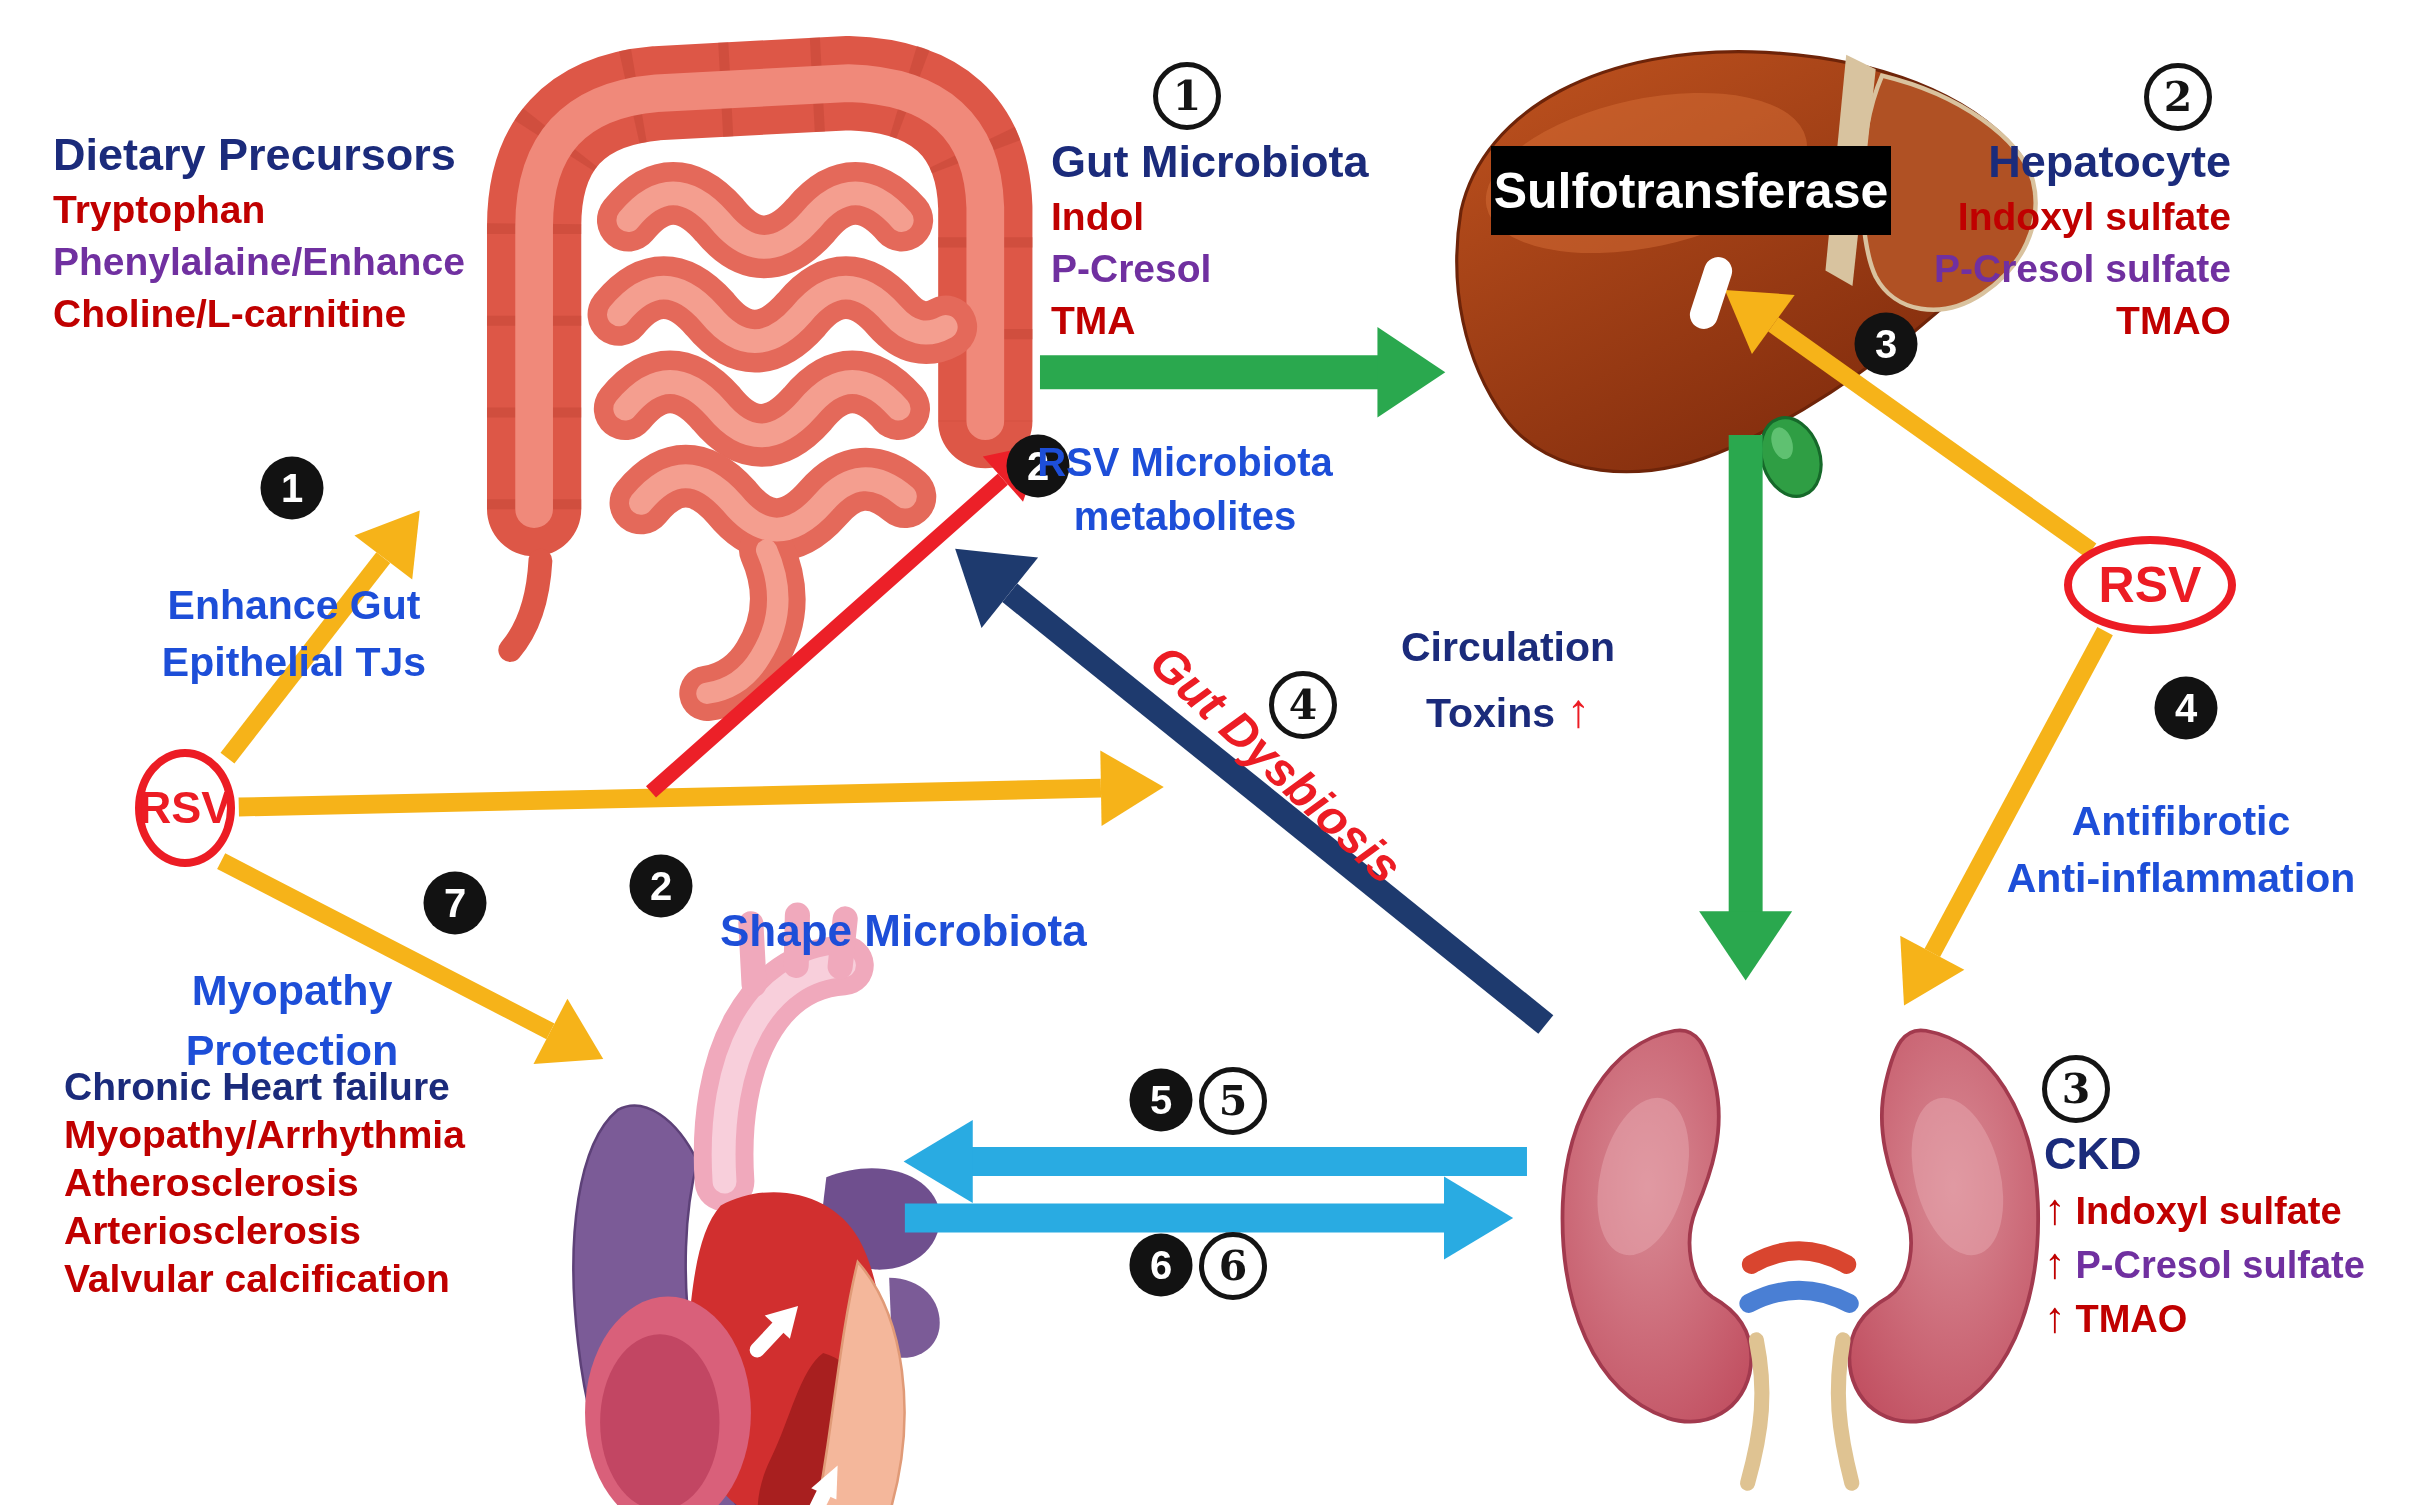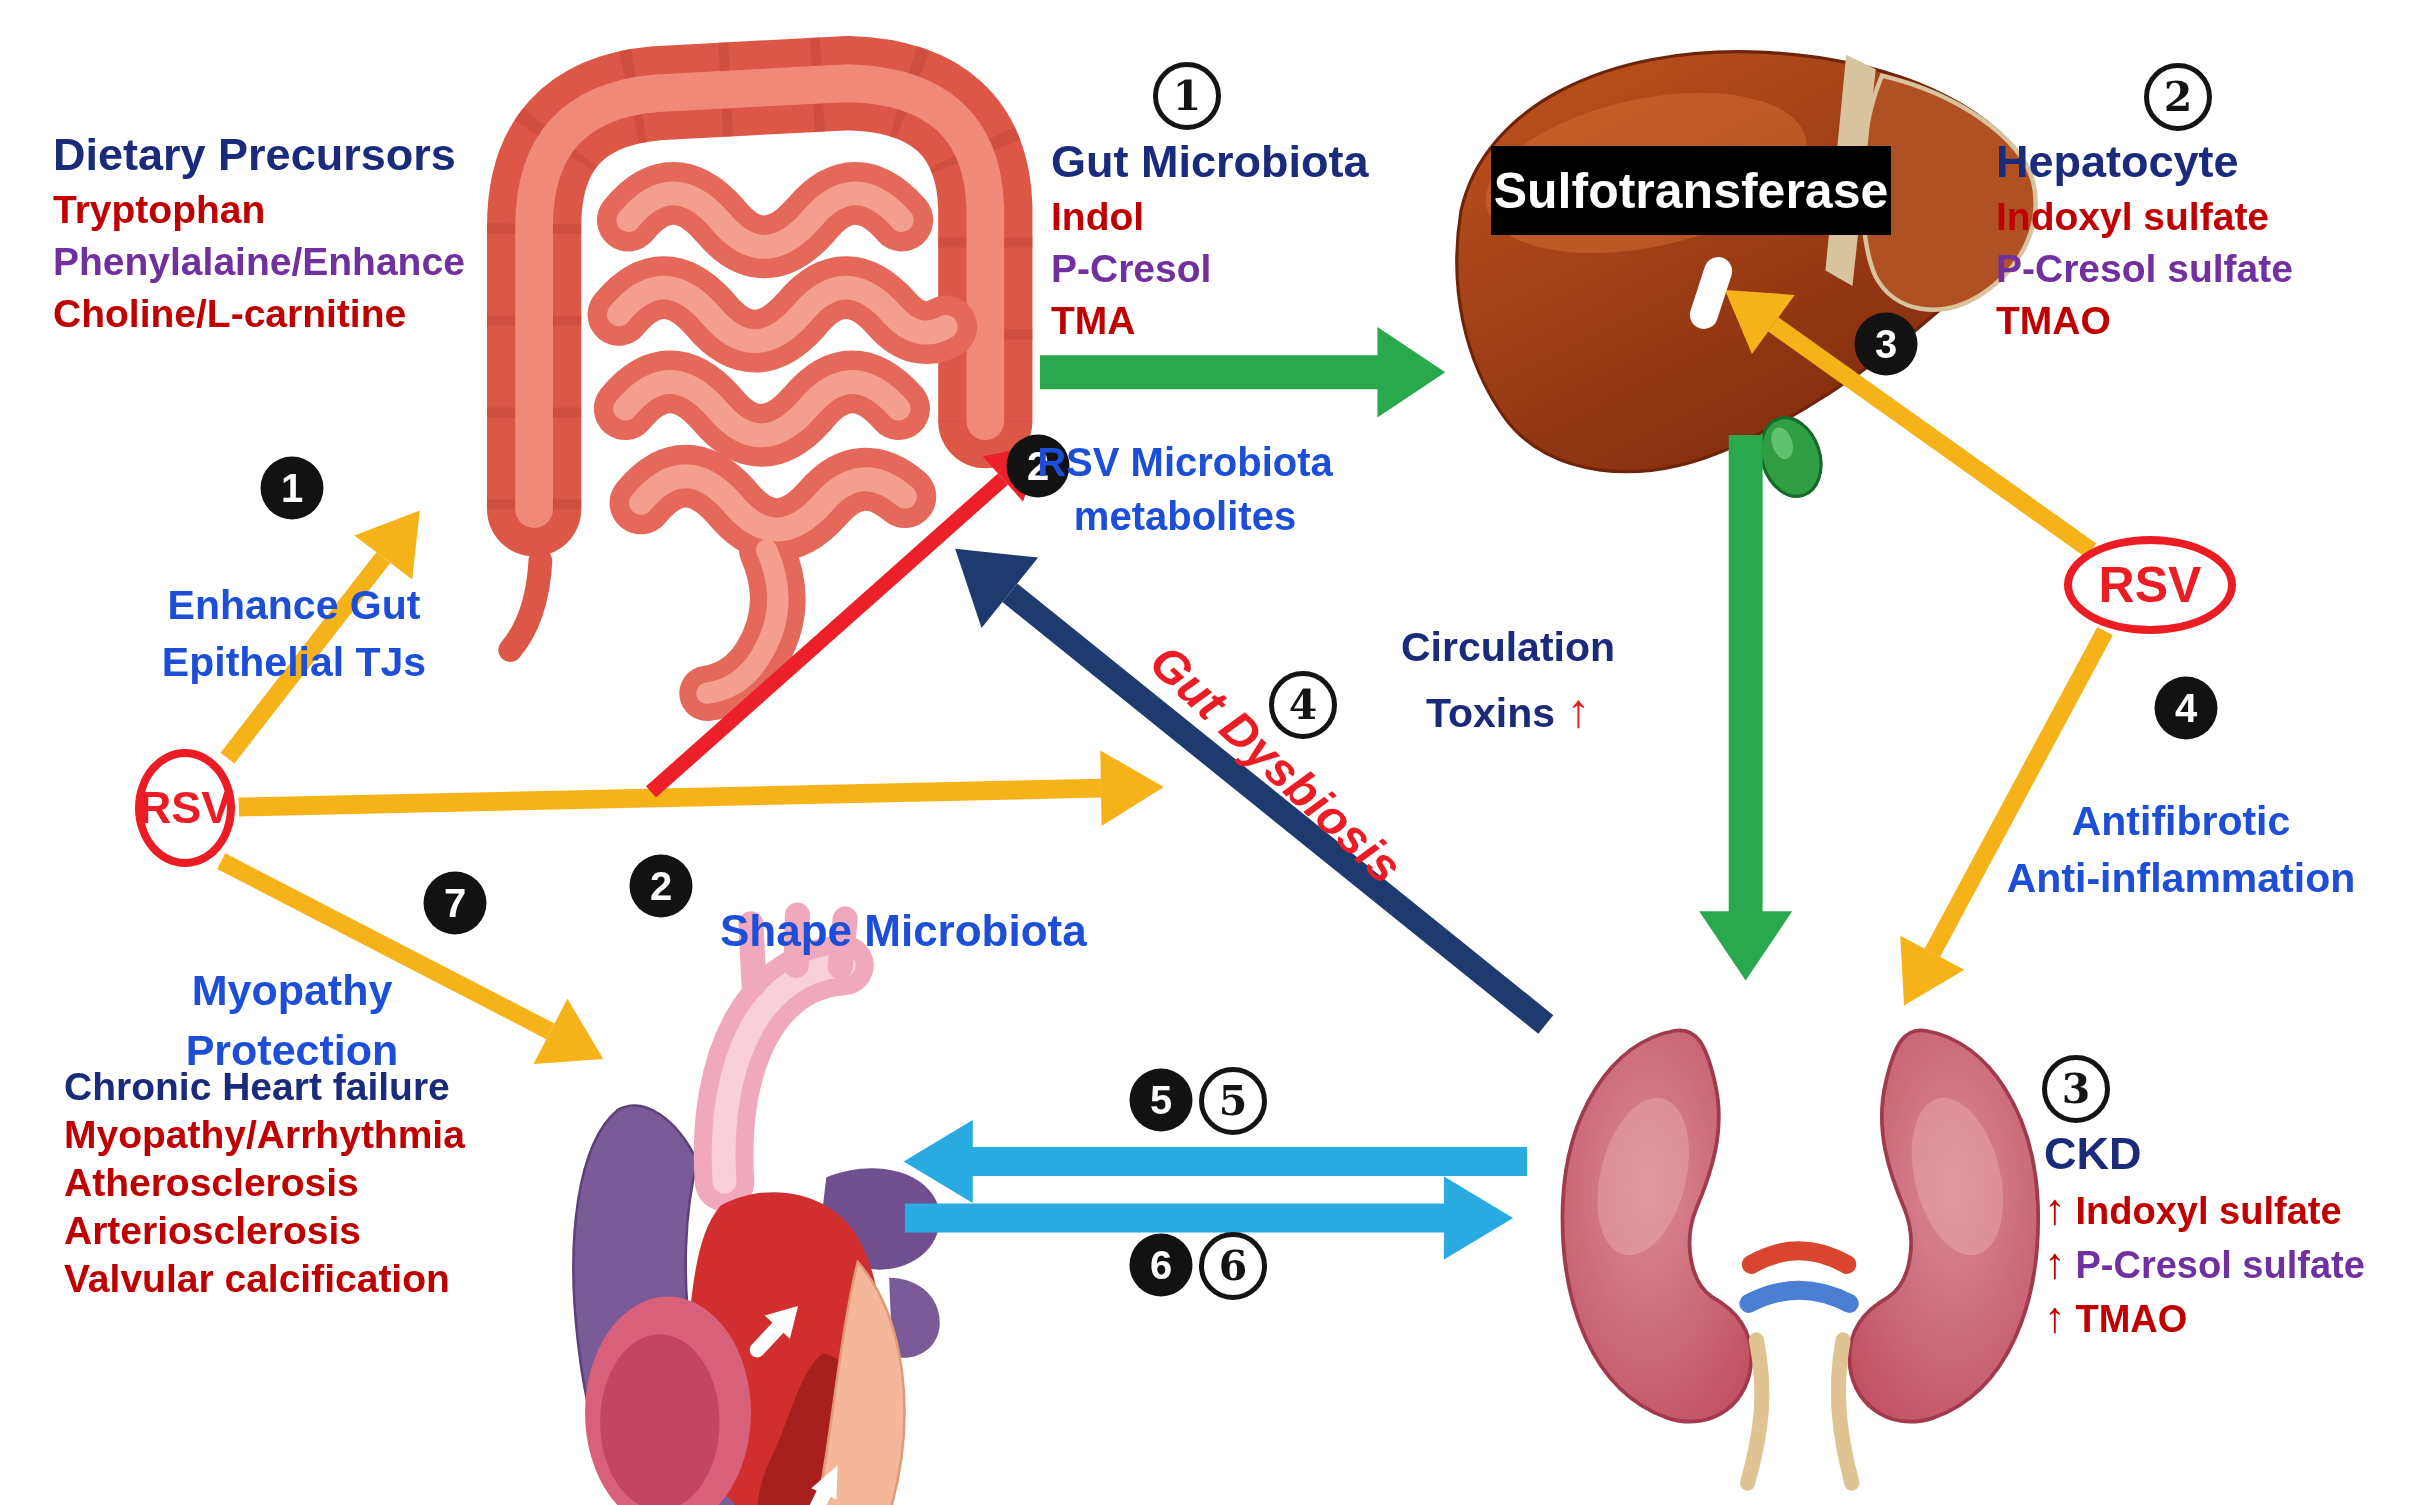--- a/index.html
+++ b/index.html
@@ -185,21 +185,21 @@
   <div class="abs" style="left:1051px;top:133px;">
     <div class="list-title navy b">Gut Microbiota</div>
     <div class="list-item red b">Indol</div>
     <div class="list-item purple b">P-Cresol</div>
     <div class="list-item red b">TMA</div>
   </div>
 
   <div class="circled" style="left:2178px;top:97px;">
       <span>2</span>
     </div>
-  <div class="abs" style="left:1996px;top:133px;">
+  <div class="abs" style="left:1934px;top:133px;text-align:right;">
     <div class="list-title navy b">Hepatocyte</div>
     <div class="list-item red b">Indoxyl sulfate</div>
     <div class="list-item purple b">P-Cresol sulfate</div>
     <div class="list-item red b">TMAO</div>
   </div>
 
   <div class="sulfo" style="left:1491px;top:146px;width:400px;height:89px;">
     <span>Sulfotransferase</span>
   </div>
   <div class="slash" style="left:1697px;top:256px;width:28px;height:74px;transform:rotate(18deg);"></div>

